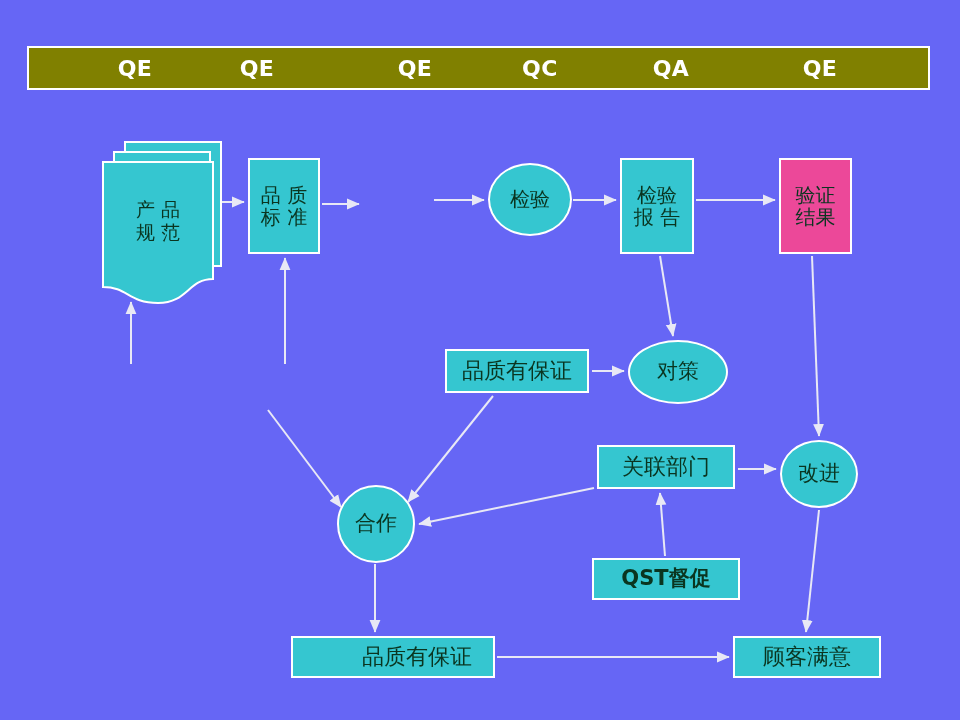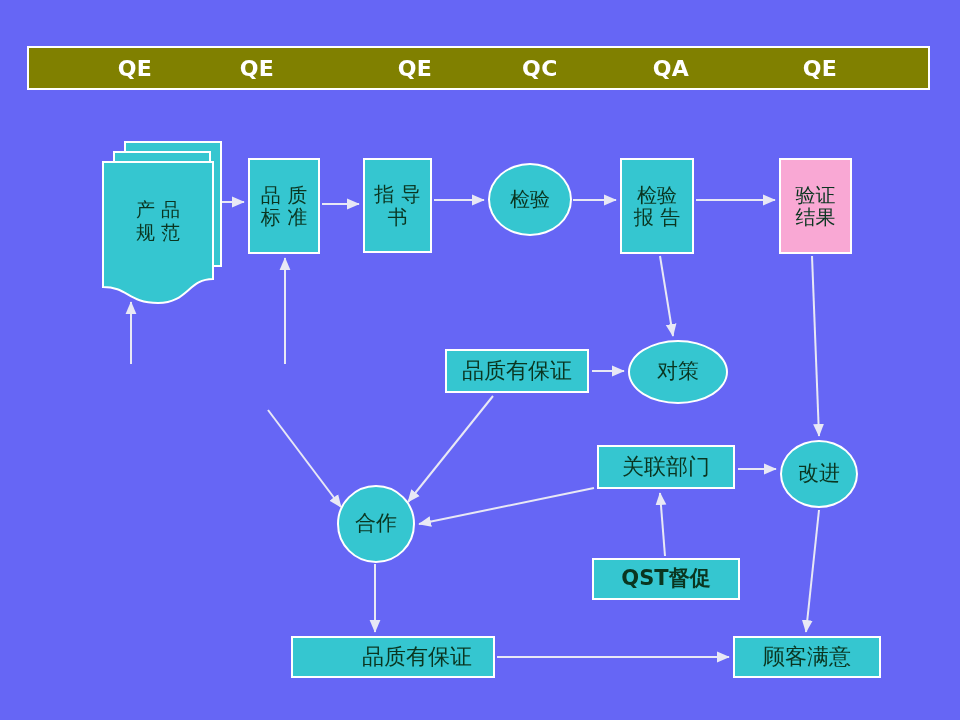--- a/index.html
+++ b/index.html
@@ -161,26 +161,24 @@
         <div class="doc-front">
           <svg viewBox="0 0 112 146" xmlns="http://www.w3.org/2000/svg">
             <path d="M1,1 L111,1 L111,118 C86,118 86,142 56,142 C26,142 26,126 1,126 Z" fill="#35c6d0" stroke="#ffffff" stroke-width="2"></path>
           </svg>
         </div>
         <div class="doc-text" style="font-size: 19px;">产 品
 规 范</div>
       </div>
       <div class="node rect" style="left: 248px; top: 158px; width: 72px; height: 96px; background: rgb(53, 198, 208); border-color: rgb(255, 255, 255); color: rgb(10, 53, 32); font-size: 20px;"><span>品 质
 标 准</span></div>
-      <div class="node rect" style="left: 363px; top: 158px; width: 69px; height: 95px; background: rgb(53, 198, 208); border-color: rgb(255, 255, 255); color: rgb(10, 53, 32); font-size: 20px;"><span>指 导
-书</span></div>
       <div class="node ellipse" style="left: 488px; top: 163px; width: 84px; height: 73px; background: rgb(53, 198, 208); border-color: rgb(255, 255, 255); color: rgb(10, 53, 32); font-size: 20px;"><span>检验</span></div>
       <div class="node rect" style="left: 620px; top: 158px; width: 74px; height: 96px; background: rgb(53, 198, 208); border-color: rgb(255, 255, 255); color: rgb(10, 53, 32); font-size: 20px;"><span>检验
 报 告</span></div>
-      <div class="node rect" style="left: 779px; top: 158px; width: 73px; height: 96px; background: #f9a8d4; border-color: rgb(255, 255, 255); color: rgb(10, 53, 32); font-size: 20px;"><span>验证
+      <div class="node rect" style="left: 779px; top: 158px; width: 73px; height: 96px; background: #ec4899; border-color: rgb(255, 255, 255); color: rgb(10, 53, 32); font-size: 20px;"><span>验证
 结果</span></div>
       <div class="node rect" style="left: 445px; top: 349px; width: 144px; height: 44px; background: rgb(53, 198, 208); border-color: rgb(255, 255, 255); color: rgb(10, 53, 32); font-size: 22px;"><span>品质有保证</span></div>
       <div class="node ellipse" style="left: 628px; top: 340px; width: 100px; height: 64px; background: rgb(53, 198, 208); border-color: rgb(255, 255, 255); color: rgb(10, 53, 32); font-size: 21px;"><span>对策</span></div>
       <div class="node rect" style="left: 597px; top: 445px; width: 138px; height: 44px; background: rgb(53, 198, 208); border-color: rgb(255, 255, 255); color: rgb(10, 53, 32); font-size: 22px;"><span>关联部门</span></div>
       <div class="node ellipse" style="left: 780px; top: 440px; width: 78px; height: 68px; background: rgb(53, 198, 208); border-color: rgb(255, 255, 255); color: rgb(10, 53, 32); font-size: 21px;"><span>改进</span></div>
       <div class="node ellipse" style="left: 337px; top: 485px; width: 78px; height: 78px; background: rgb(53, 198, 208); border-color: rgb(255, 255, 255); color: rgb(10, 53, 32); font-size: 21px;"><span>合作</span></div>
       <div class="node rect bold" style="left: 592px; top: 558px; width: 148px; height: 42px; background: rgb(53, 198, 208); border-color: rgb(255, 255, 255); color: rgb(10, 53, 32); font-size: 21px;"><span>QST督促</span></div>
       <div class="node rect" style="left: 291px; top: 636px; width: 204px; height: 42px; background: rgb(53, 198, 208); border-color: rgb(255, 255, 255); color: rgb(10, 53, 32); font-size: 22px; padding-left: 48px;"><span>品质有保证</span></div>
       <div class="node rect" style="left: 733px; top: 636px; width: 148px; height: 42px; background: rgb(53, 198, 208); border-color: rgb(255, 255, 255); color: rgb(10, 53, 32); font-size: 22px;"><span>顾客满意</span></div>
     </div>

